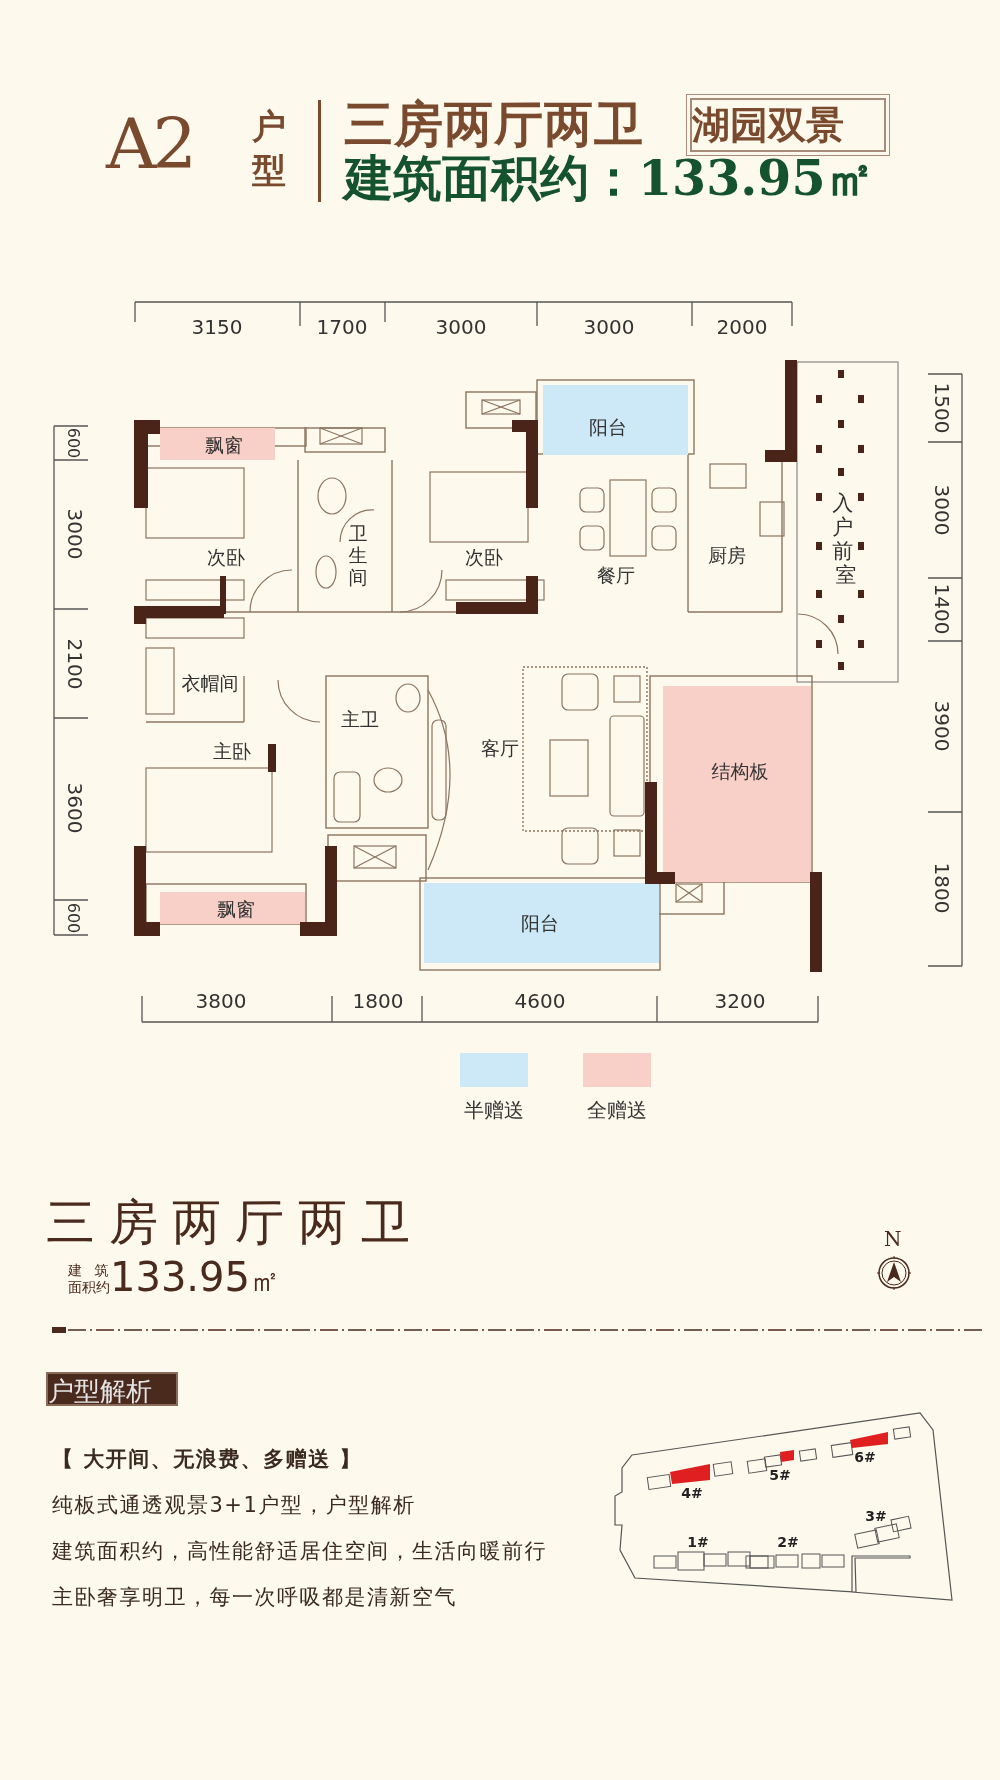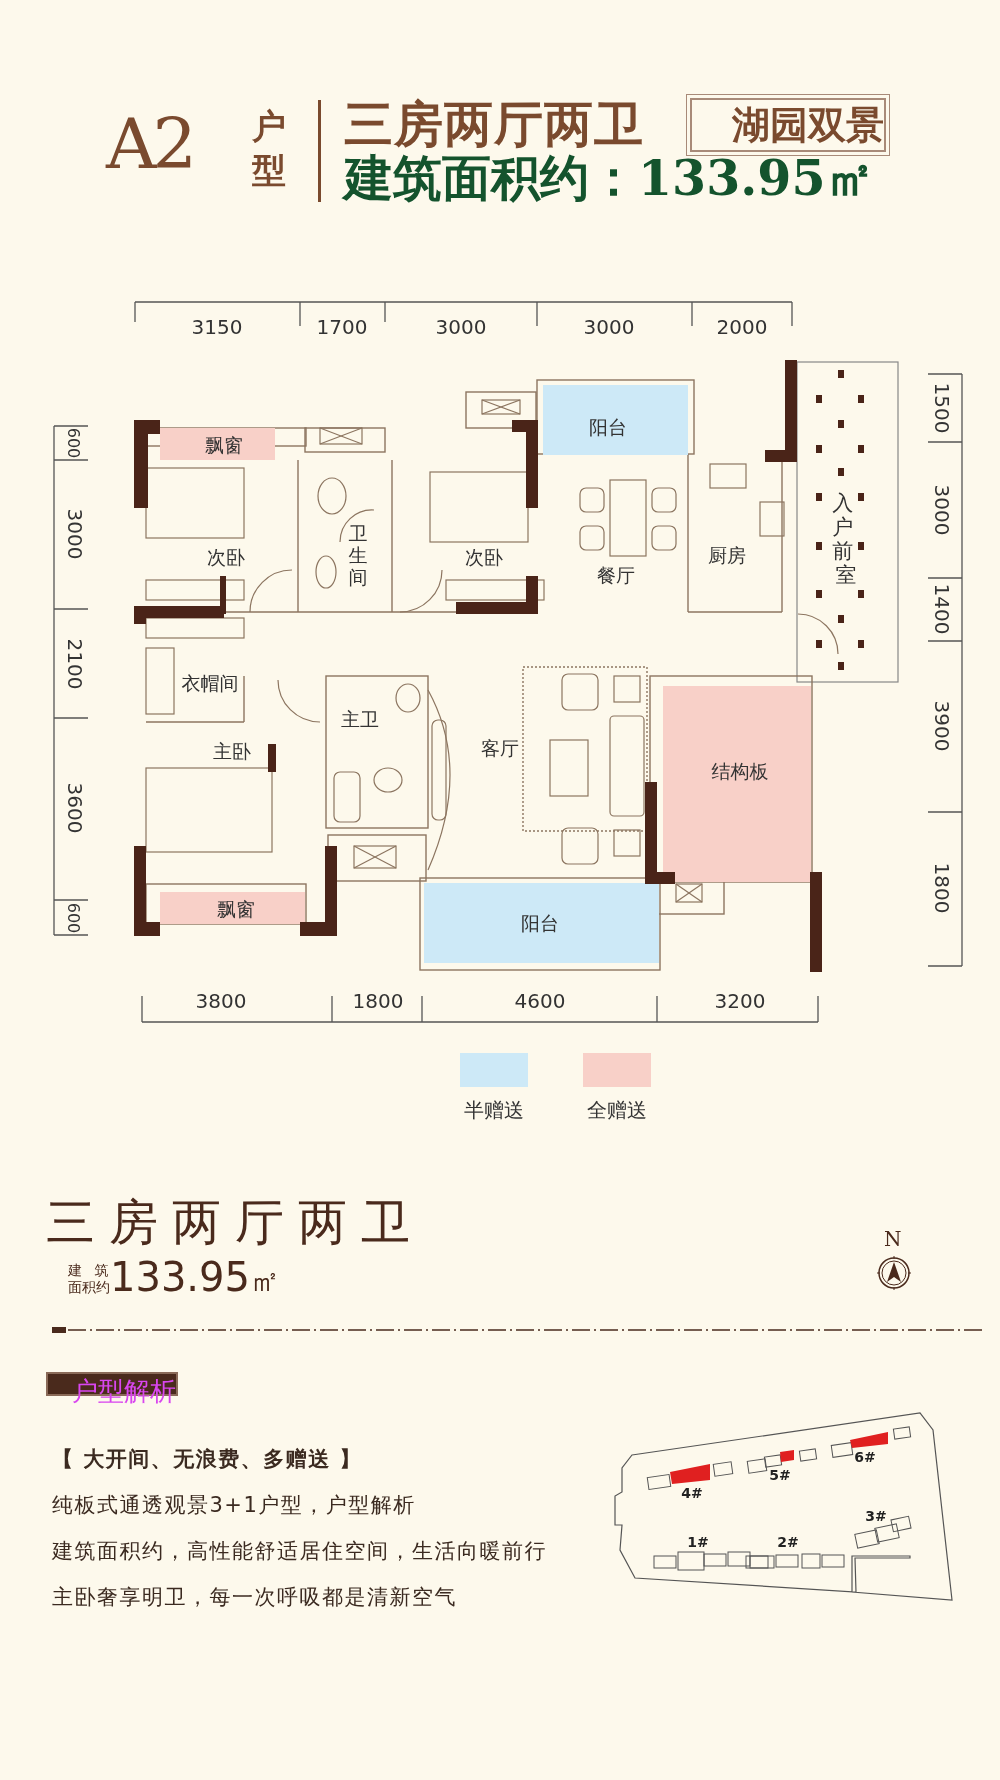--- a/index.html
+++ b/index.html
@@ -4,30 +4,30 @@
 <style>
   * { margin:0; padding:0; box-sizing:border-box; }
   html, body { width:1000px; height:1780px; background:#fdf9ec; overflow:hidden; }
   body { position:relative; font-family:"DejaVu Sans","Liberation Sans",sans-serif; color:#3b2a20; }
   .abs { position:absolute; }
   
   .hdr-a2 { left:106px; top:98px; font-family:"DejaVu Serif","Liberation Serif",serif; font-size:70px; line-height:92px; color:#7a4a2e; letter-spacing:-4px; font-weight:normal; }
   .hdr-hx { left:252px; top:104px; width:40px; font-family:"DejaVu Serif","Liberation Serif",serif; font-size:34px; line-height:44px; color:#7a4a2e; font-weight:bold; }
   .hdr-div { left:318px; top:100px; width:3px; height:102px; background:#7a4a2e; }
   .hdr-l1 { left:344px; top:96px; font-family:"DejaVu Serif","Liberation Serif",serif; font-size:49px; line-height:56px; color:#7a4a2e; font-weight:bold; letter-spacing:1px; }
-  .hdr-tag { left:690px; top:98px; width:196px; height:54px; border:2px solid #a88a78; outline:1px solid #a88a78; outline-offset:3px; font-family:"DejaVu Serif","Liberation Serif",serif; font-size:38px; line-height:50px; text-align:right; color:#7a4a2e; font-weight:bold; }
+  .hdr-tag { left:690px; top:98px; width:196px; height:54px; border:2px solid #a88a78; outline:1px solid #a88a78; outline-offset:3px; font-family:"DejaVu Serif","Liberation Serif",serif; font-size:38px; line-height:50px; text-align:left; color:#7a4a2e; font-weight:bold; }
   .hdr-l2 { left:344px; top:150px; font-family:"DejaVu Serif","Liberation Serif",serif; font-size:49px; line-height:56px; color:#14532d; font-weight:bold; }
   
   .sum-title { left:46px; top:1190px; font-size:49px; letter-spacing:14px; color:#4a2a1c; font-family:"DejaVu Sans","Liberation Sans",sans-serif; }
   .sum-sub-lbl { left:50px; top:1262px; font-size:14px; line-height:17px; color:#4a2a1c;margin-left:18px; }
   .sum-area { left:110px; top:1254px; font-size:40px; line-height:46px; color:#4a2a1c; }
   .north-n { left:884px; top:1227px; font-family:"DejaVu Serif","Liberation Serif",serif; font-size:20px; color:#4a2a1c; }
   
   .divider { left:52px; top:1326px; width:930px; height:8px; }
-  .sec-badge { left:46px; top:1372px; width:132px; height:24px; background:#4a2a1c; border:2px solid #8a6a58; color:#d946ef; font-size:26px; line-height:34px; text-align:right; }
+  .sec-badge { left:46px; top:1372px; width:132px; height:34px; background:#4a2a1c; border:2px solid #8a6a58; color:#e5e5e5; font-size:26px; line-height:34px; text-align:left; }
   .body-lines { left:52px; top:1436px; }
   .body-lines div { font-size:21px; line-height:46px; color:#3b2a20; letter-spacing:1.5px; }
   .body-lines .hl { font-weight:bold; }
   svg text { font-family:"DejaVu Sans","Liberation Sans",sans-serif; }
 </style>
 </head>
 <body>
 
 <div class="abs hdr-a2">A2</div>
 <div class="abs hdr-hx">

